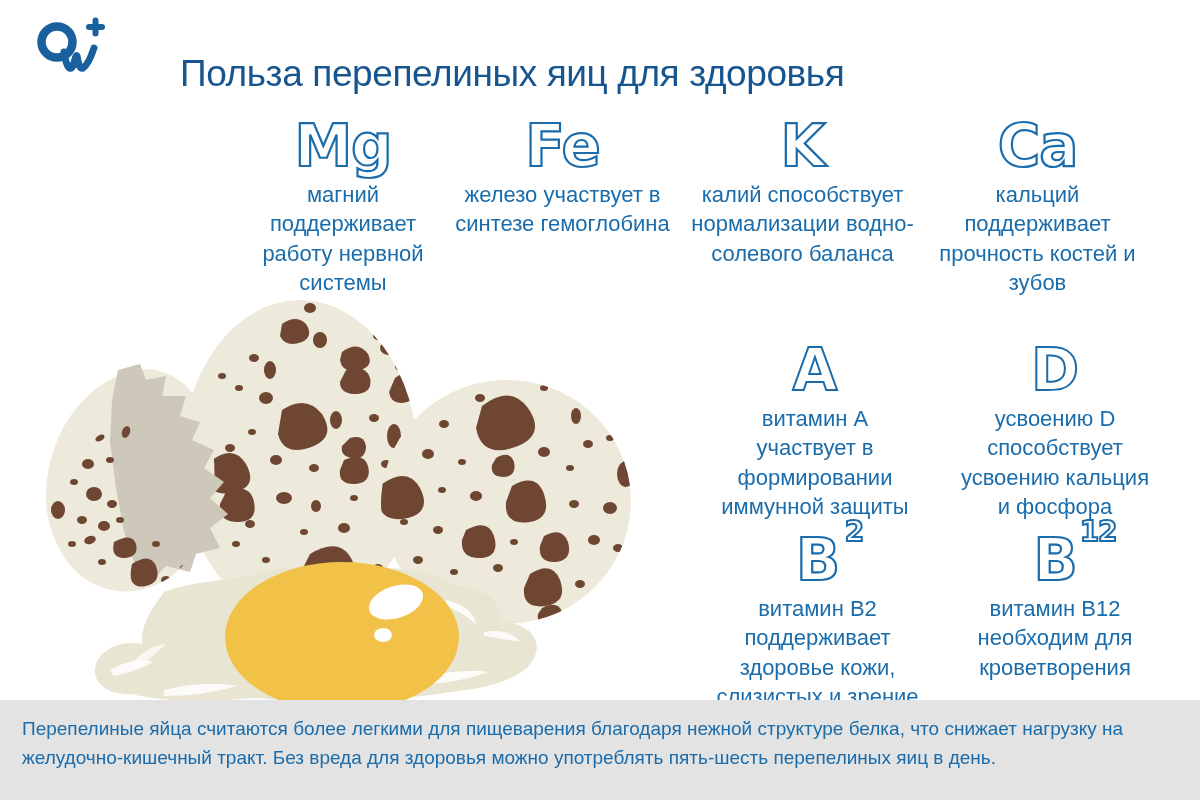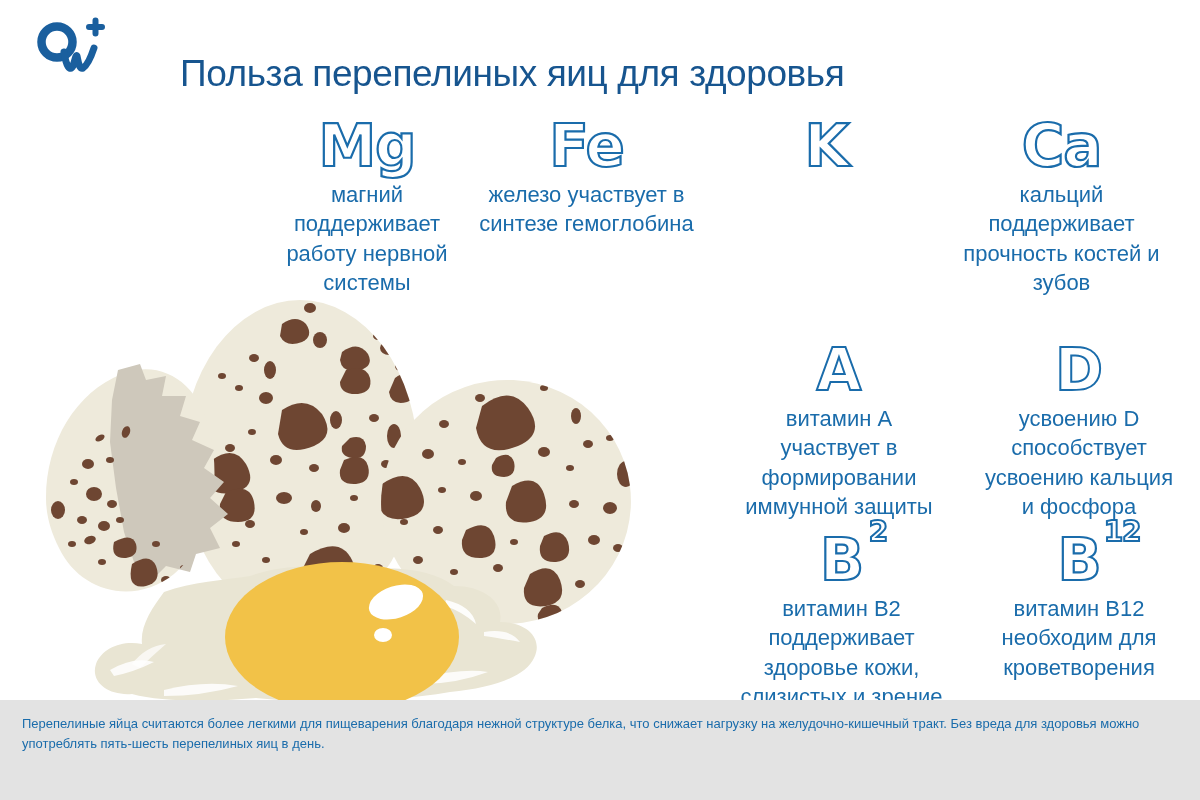--- a/index.html
+++ b/index.html
@@ -32,21 +32,20 @@
     color:#17558f;
     letter-spacing:-0.4px;
     white-space:nowrap;
   }
 
   
   .card{
     position:absolute;
     text-align:center;
     color:#1a6cab;
-    margin-left:24px;
   }
   .card .sym-wrap{
     height:66px;
     display:flex;
     align-items:flex-end;
     justify-content:center;
     margin-bottom:6px;
   }
   .sym{
     position:relative;
@@ -100,21 +99,21 @@
   .banner{
     position:absolute;
     left:0;bottom:0;
     width:1200px;height:100px;
     background:#e3e3e3;
   }
   .banner-text{
     position:absolute;
     left:22px;top:14px;
     width:1160px;
-    font-size:13px;
+    font-size:19px;
     line-height:1.55;
     color:#1a6cab;
   }
 </style>
 </head>
 <body>
 
 <div class="infographic">
 
   <div class="logo">
@@ -144,20 +143,21 @@
     </div>
     <div class="desc">железо участвует в синтезе гемоглобина</div>
   </div>
 
   <div class="card" id="card-k">
     <div class="sym-wrap">
       <span class="sym">
         <span>K</span>
       </span>
     </div>
+    <div class="desc">калий способствует нормализации водно-солевого баланса</div>
   </div>
 
   <div class="card" id="card-ca">
     <div class="sym-wrap">
       <span class="sym">
         <span>Ca</span>
       </span>
     </div>
     <div class="desc">кальций поддерживает прочность костей и зубов</div>
   </div>

